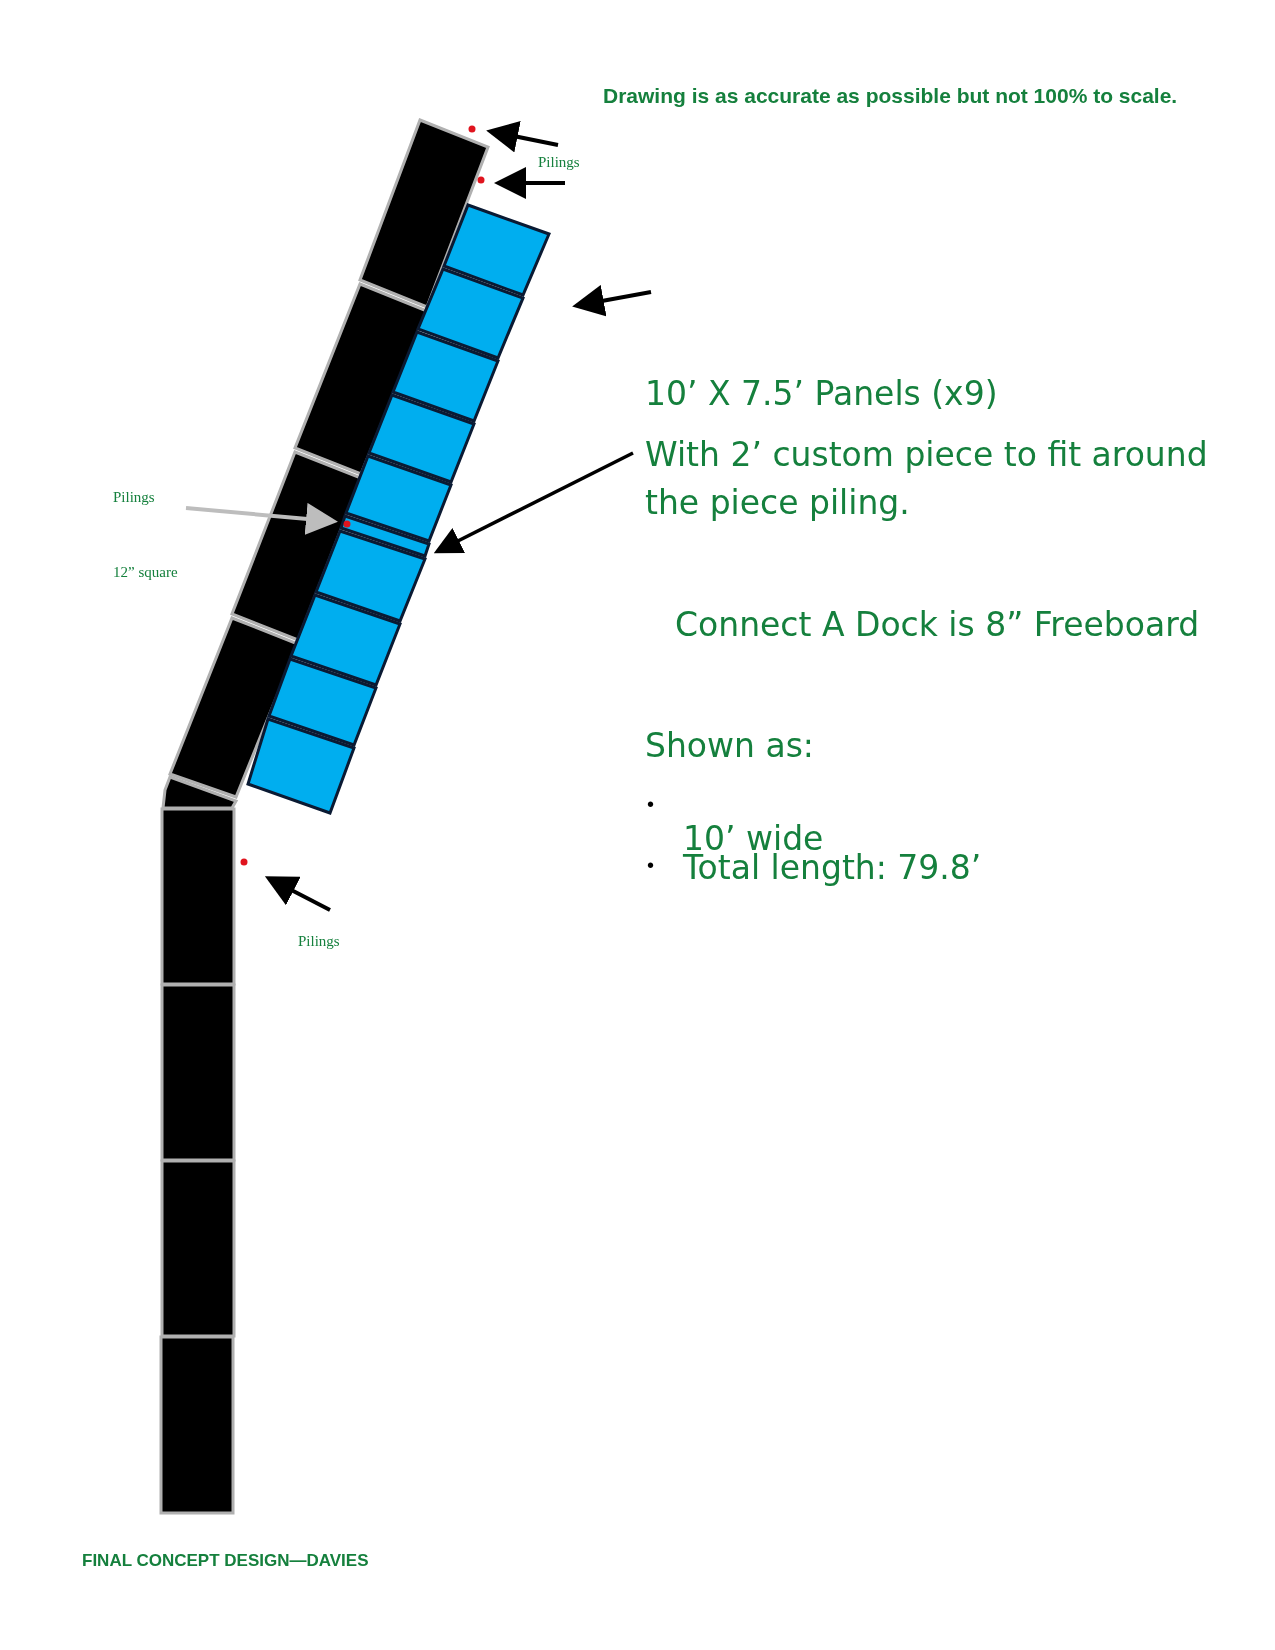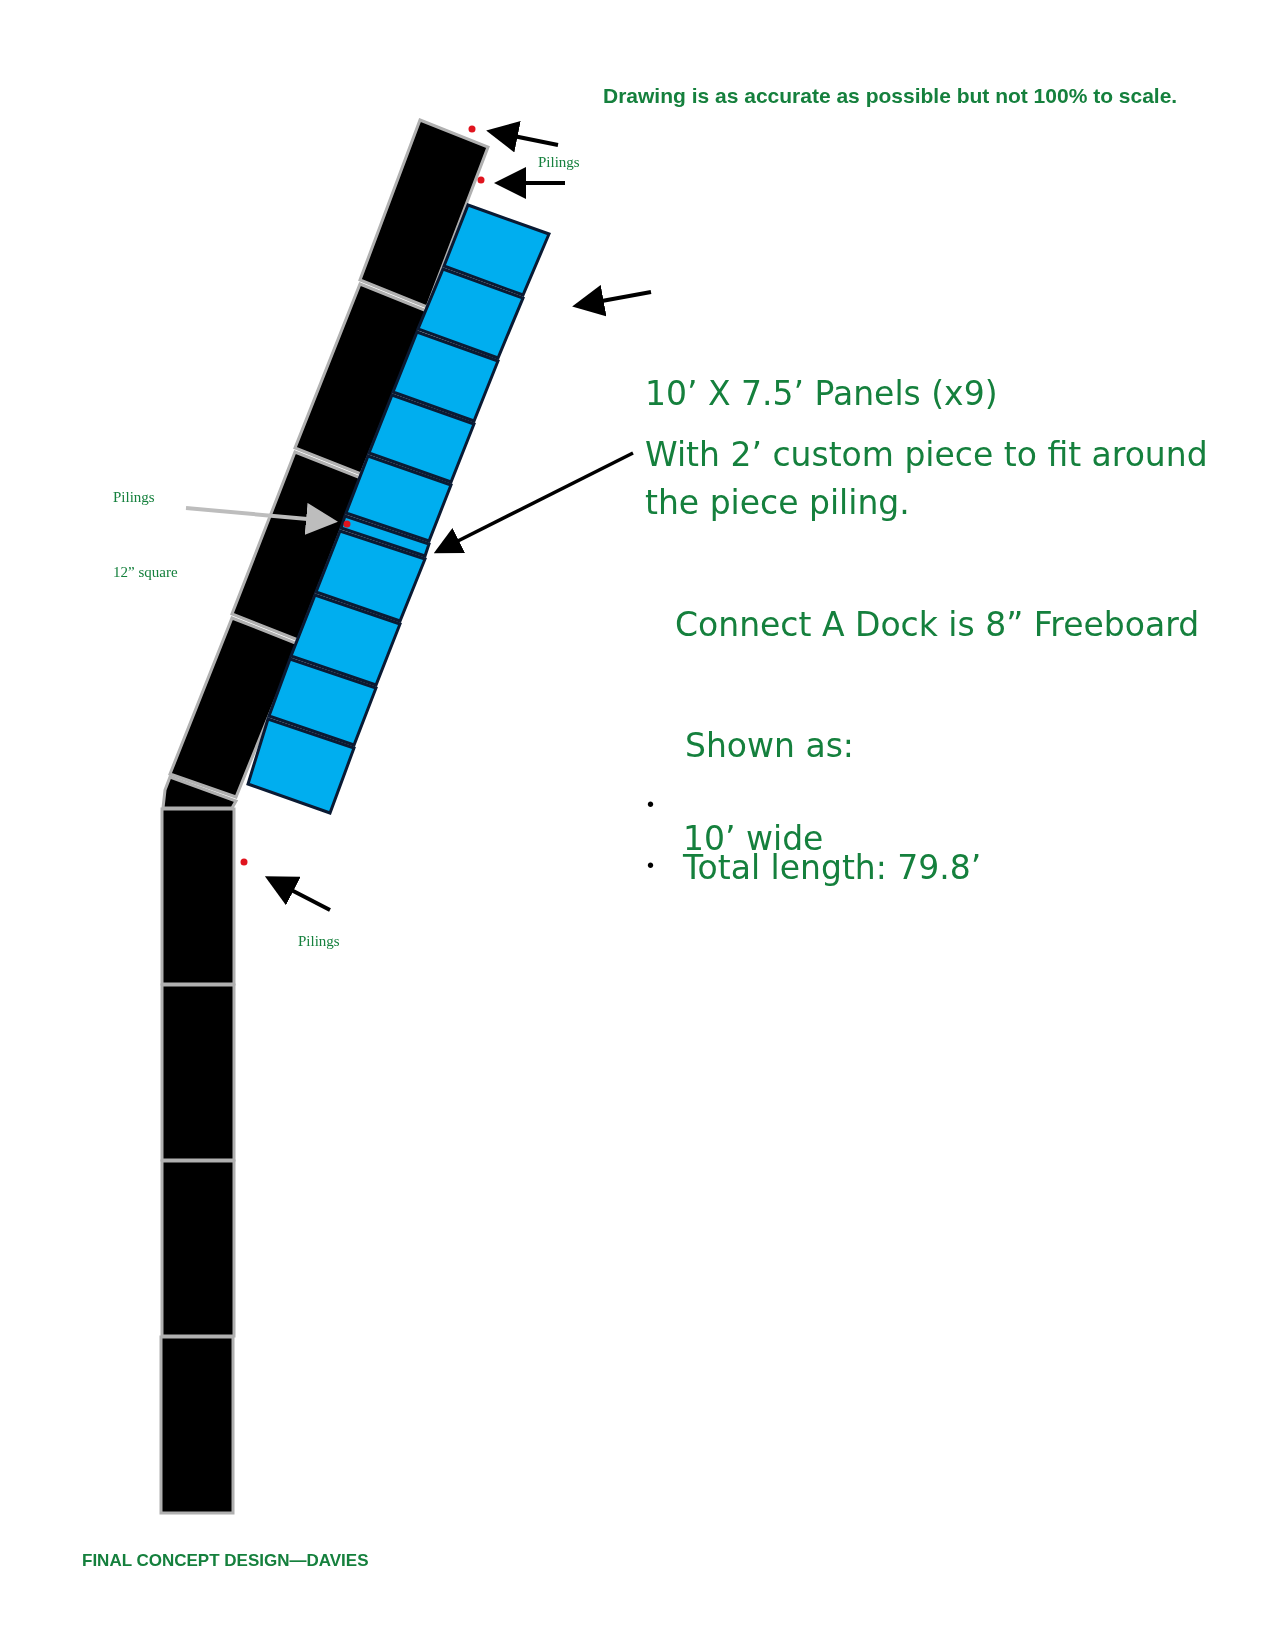--- a/index.html
+++ b/index.html
@@ -76,20 +76,20 @@
 
 <div class="txt small" style="left:538px;top:154px;">Pilings</div>
 <div class="txt small" style="left:113px;top:489px;">Pilings</div>
 <div class="txt small" style="left:113px;top:529px;margin-top:35px;">12” square</div>
 <div class="txt small" style="left:298px;top:933px;">Pilings</div>
 
 <div class="txt note" style="left:645px;top:374px;">10’ X 7.5’ Panels (x9)</div>
 <div class="txt note" style="left:645px;top:435px;">With 2’ custom piece to fit around</div>
 <div class="txt note" style="left:645px;top:483px;">the piece piling.</div>
 <div class="txt note" style="left:675px;top:605px;">Connect A Dock is 8” Freeboard</div>
-<div class="txt note" style="left:645px;top:726px;margin-left:40px;">Shown as:</div>
+<div class="txt note" style="left:645px;top:726px;">Shown as:</div>
 
 <div class="bullet" style="left:647px;top:793px;">•</div>
 <div class="txt note" style="left:683px;top:819px;">10’ wide</div>
 <div class="bullet" style="left:647px;top:854px;">•</div>
 <div class="txt note" style="left:683px;top:848px;">Total length: 79.8’</div>
 
 <div class="txt bold" style="left:82px;top:1551px;font-size:17px;">FINAL CONCEPT DESIGN—DAVIES</div>
 
 </body></html>

